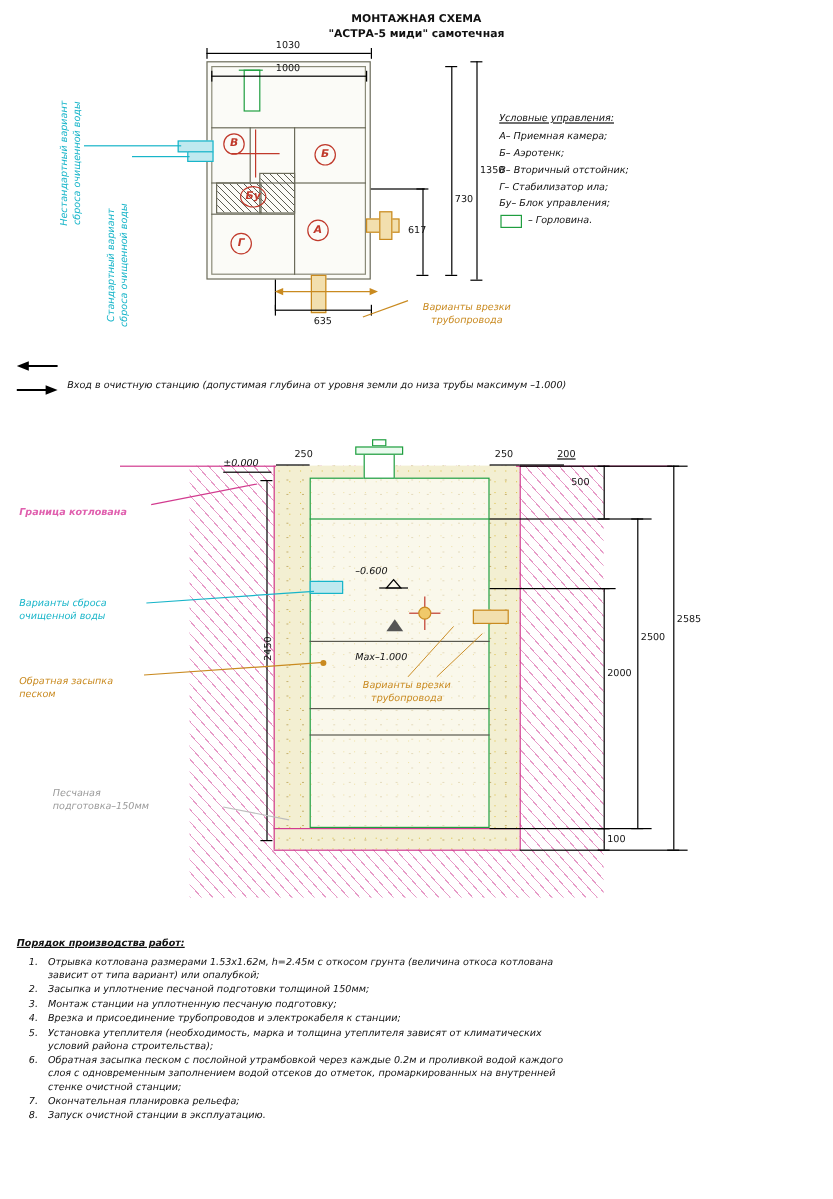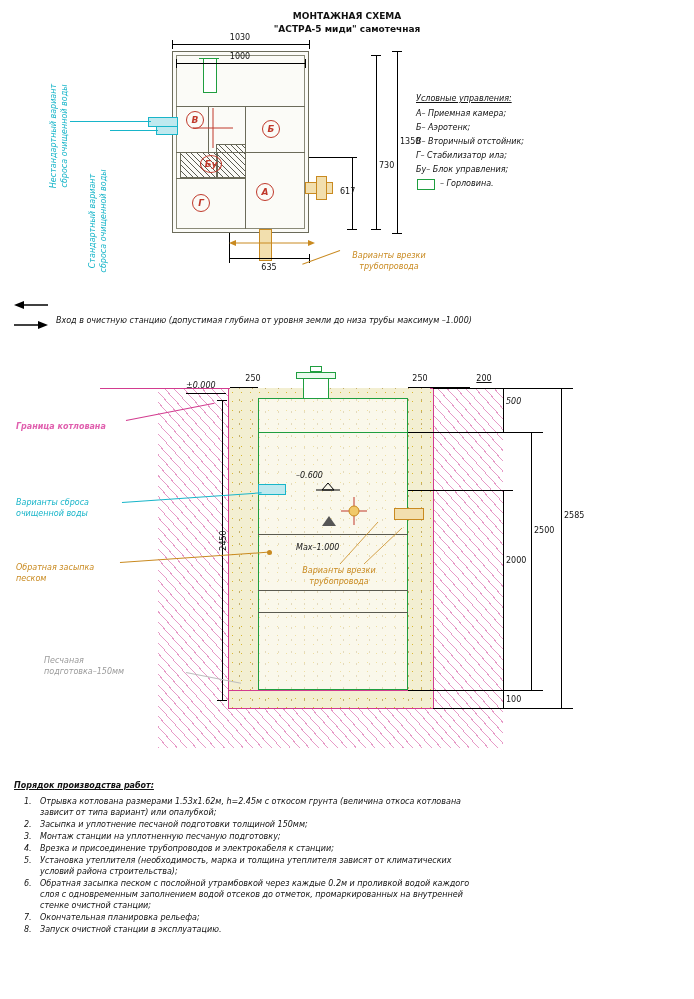--- a/index.html
+++ b/index.html
@@ -253,29 +253,29 @@
       <line x1="10" y1="44" x2="48" y2="2" stroke="#c98a20" stroke-width="0.8"></line>
       <line x1="34" y1="44" x2="72" y2="8" stroke="#c98a20" stroke-width="0.8"></line>
     </svg>
   </div>
 
   <div class="abs t8 it" style="left:186px;top:380px;">±0.000</div>
   <div class="hl" style="left:186px;top:393px;width:40px;"></div>
 
   <div class="abs t8 c" style="left:233px;top:373px;width:40px;">250</div>
   <div class="abs t8 c" style="left:400px;top:373px;width:40px;">250</div>
-  <div class="abs t8 c" style="left:464px;top:373px;width:40px;text-decoration:underline;">200</div>
+  <div class="abs t8 c" style="left:452px;top:373px;width:40px;text-decoration:underline;">200</div>
   <div class="dimline" style="left:230px;top:387px;width:28px;"></div>
   <div class="dimline" style="left:408px;top:387px;width:25px;"></div>
   <div class="dimline" style="left:433px;top:387px;width:37px;"></div>
 
   <div class="vl" style="left:503px;top:388px;height:44px;"></div>
   <div class="hl" style="left:498px;top:388px;width:10px;"></div>
   <div class="hl" style="left:498px;top:432px;width:10px;"></div>
-  <div class="abs t8" style="left:506px;top:396px;font-style:italic;">500</div>
+  <div class="abs t8" style="left:476px;top:396px;">500</div>
 
   <div class="vl" style="left:503px;top:490px;height:200px;"></div>
   <div class="hl" style="left:498px;top:490px;width:10px;"></div>
   <div class="hl" style="left:498px;top:690px;width:10px;"></div>
   <div class="abs t8" style="left:506px;top:555px;">2000</div>
 
   <div class="vl" style="left:531px;top:432px;height:258px;"></div>
   <div class="hl" style="left:526px;top:432px;width:10px;"></div>
   <div class="hl" style="left:526px;top:690px;width:10px;"></div>
   <div class="abs t8" style="left:534px;top:525px;">2500</div>

